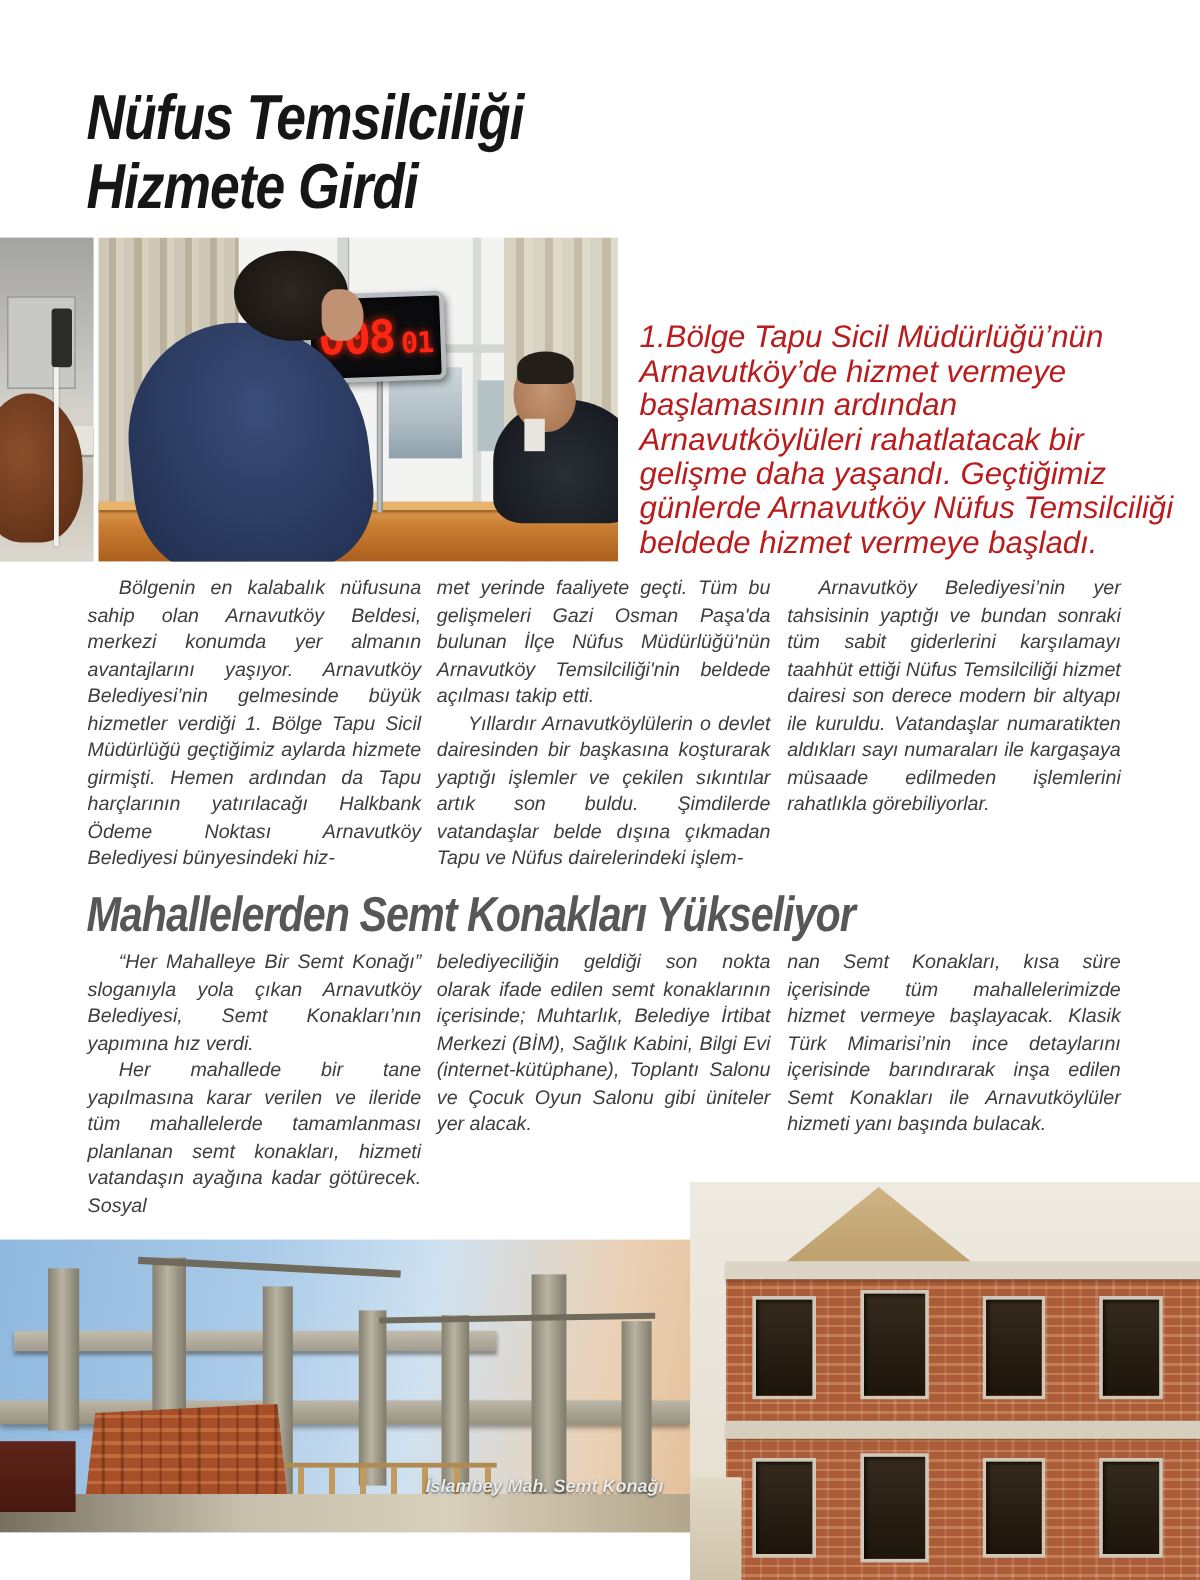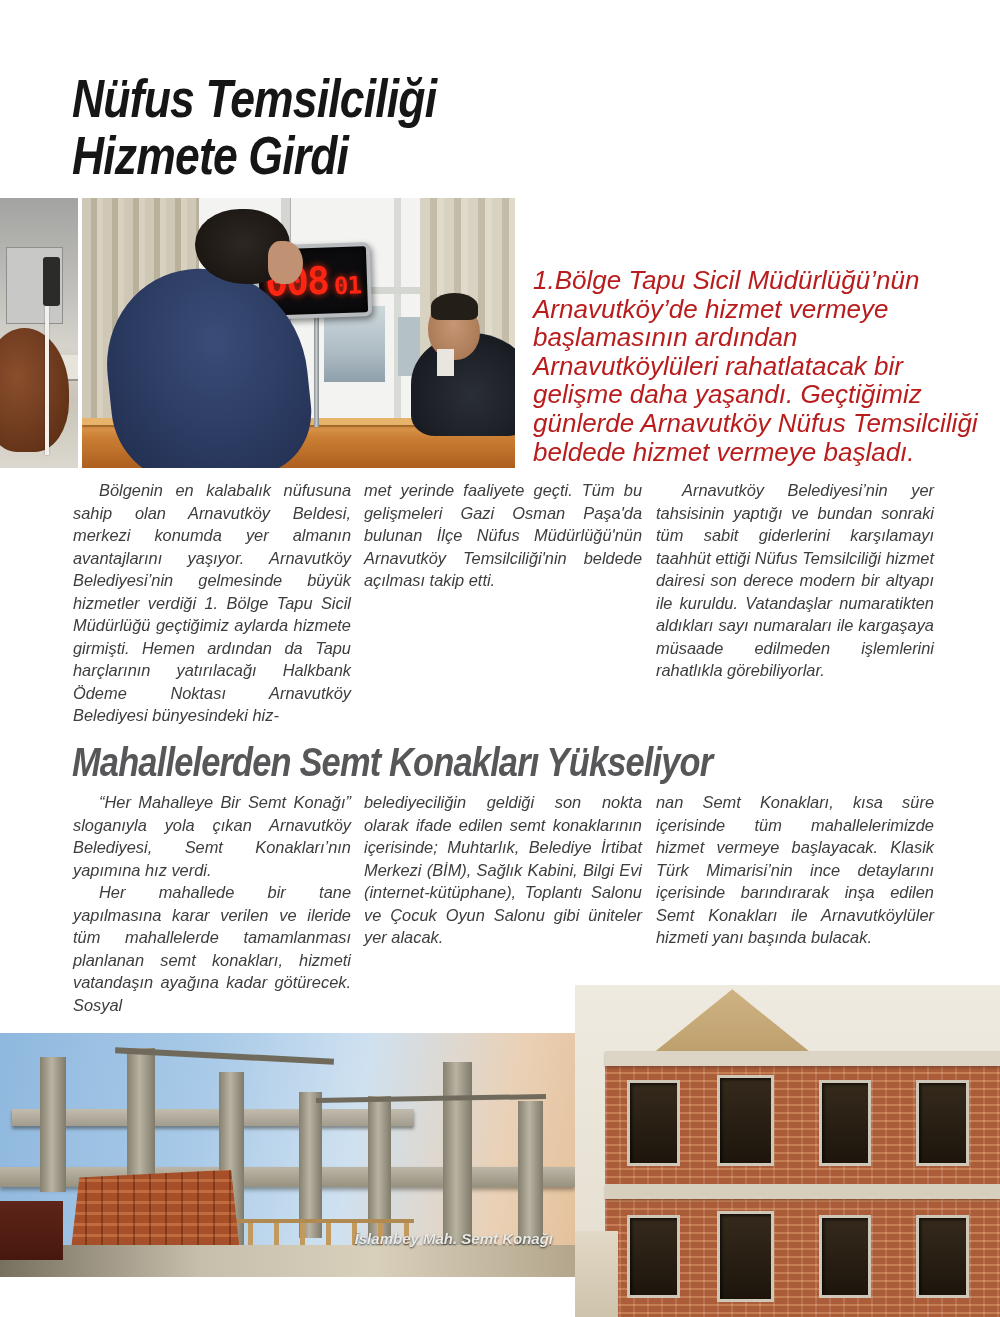--- a/index.html
+++ b/index.html
@@ -176,20 +176,21 @@
   <div class="faceBlue"></div>
 </div>
 
 <div class="intro">1.Bölge Tapu Sicil Müdürlüğü’nün Arnavutköy’de hizmet vermeye başlamasının ardından Arnavutköylüleri rahatlatacak bir gelişme daha yaşandı. Geçtiğimiz günlerde Arnavutköy Nüfus Temsilciliği beldede hizmet vermeye başladı.</div>
 
 <div class="col s1 c1">
   <p class="ind">Bölgenin en kalabalık nüfusuna sahip olan Arnavutköy Beldesi, merkezi konumda yer almanın avantajlarını yaşıyor. Arnavutköy Belediyesi’nin gelmesinde büyük hizmetler verdiği 1. Bölge Tapu Sicil Müdürlüğü geçtiğimiz aylarda hizmete girmişti. Hemen ardından da Tapu harçlarının yatırılacağı Halkbank Ödeme Noktası Arnavutköy Belediyesi bünyesindeki hiz-</p>
 </div>
 <div class="col s1 c2">
   <p>met yerinde faaliyete geçti. Tüm bu gelişmeleri Gazi Osman Paşa'da bulunan İlçe Nüfus Müdürlüğü'nün Arnavutköy Temsilciliği'nin beldede açılması takip etti.</p>
+  <p class="ind">Yıllardır Arnavutköylülerin o devlet dairesinden bir başkasına koşturarak yaptığı işlemler ve çekilen sıkıntılar artık son buldu. Şimdilerde vatandaşlar belde dışına çıkmadan Tapu ve Nüfus dairelerindeki işlem-</p>
 </div>
 <div class="col s1 c3">
   <p class="ind">Arnavutköy Belediyesi’nin yer tahsisinin yaptığı ve bundan sonraki tüm sabit giderlerini karşılamayı taahhüt ettiği Nüfus Temsilciliği hizmet dairesi son derece modern bir altyapı ile kuruldu. Vatandaşlar numaratikten aldıkları sayı numaraları ile kargaşaya müsaade edilmeden işlemlerini rahatlıkla görebiliyorlar.</p>
 </div>
 
 <div class="headline2">Mahallelerden Semt Konakları Yükseliyor</div>
 
 <div class="col s2 c1">
   <p class="ind">“Her Mahalleye Bir Semt Konağı” sloganıyla yola çıkan Arnavutköy Belediyesi, Semt Konakları’nın yapımına hız verdi.</p>
   <p class="ind">Her mahallede bir tane yapılmasına karar verilen ve ileride tüm mahallelerde tamamlanması planlanan semt konakları, hizmeti vatandaşın ayağına kadar götürecek. Sosyal</p>

